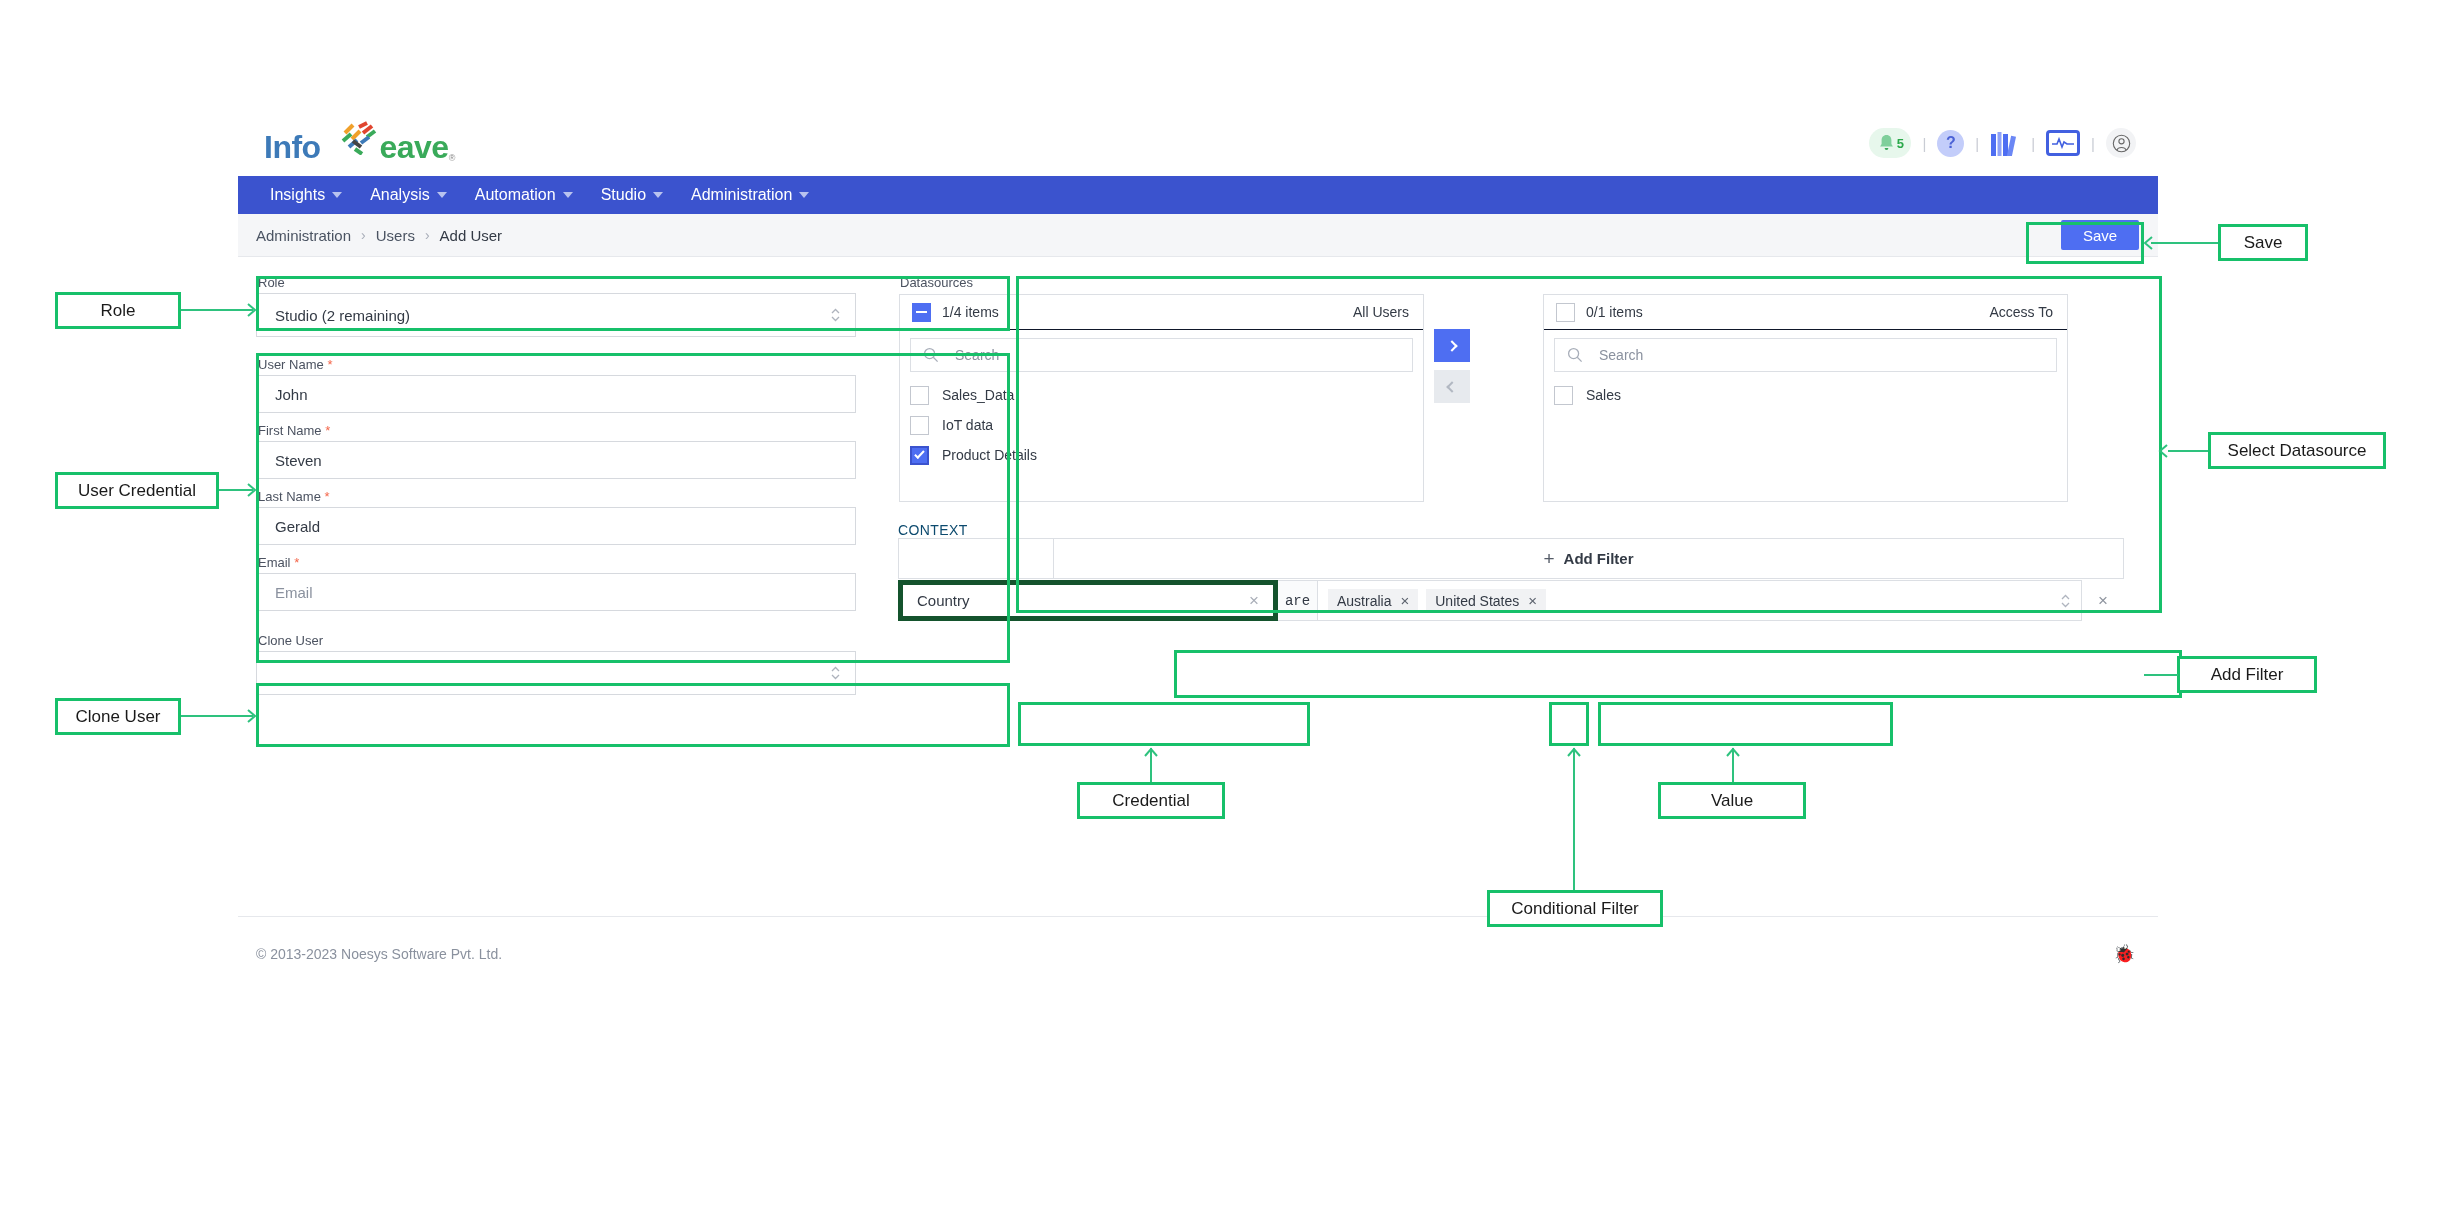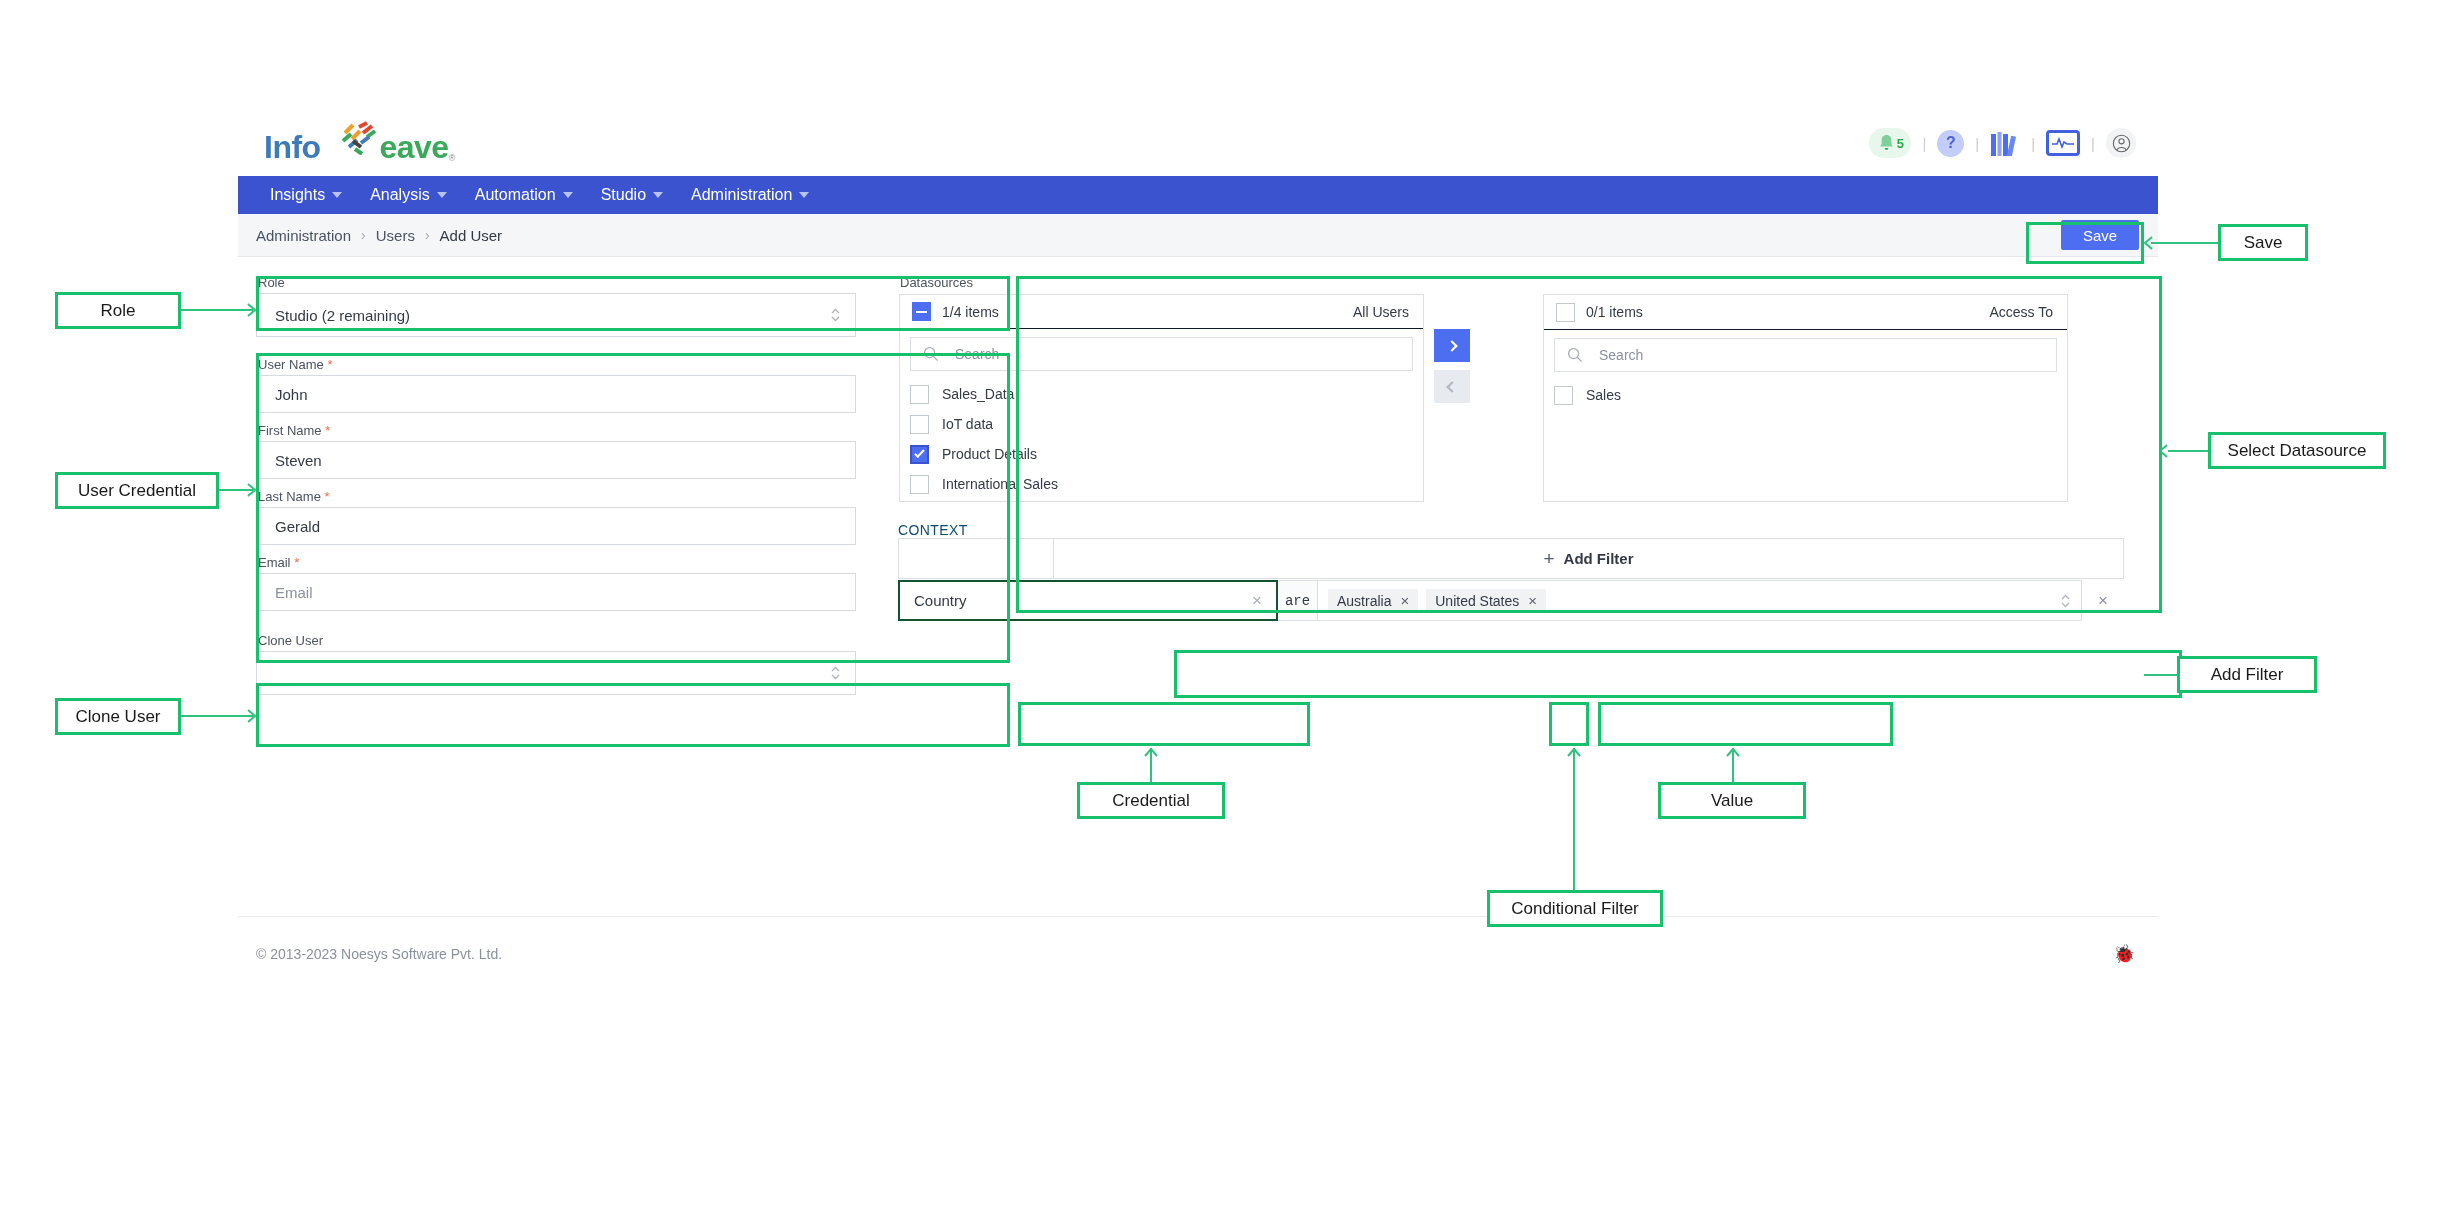--- a/index.html
+++ b/index.html
@@ -199,21 +199,21 @@
   .ctx-top { display: flex; }
   .ctx-top-left { width: 155px; height: 41px; border: 1px solid #dcdfe4; border-right: none; background: #fff; }
   .ctx-addfilter {
     flex: 1; height: 41px; border: 1px solid #dcdfe4; background: #fff;
     display: flex; align-items: center; justify-content: center; gap: 9px;
     font-size: 15px; font-weight: 600; color: #333a45; cursor: pointer;
   }
   .plus { font-size: 19px; font-weight: 400; color: #555c68; }
   .ctx-row { display: flex; align-items: stretch; margin-top: 1px; }
   .ctx-dim {
-    width: 380px; height: 41px; border: 2px solid #14532d; background: #fff;
+    width: 380px; height: 41px; border: 5px solid #14532d; background: #fff;
     display: flex; align-items: center; padding: 0 14px; font-size: 15px; color: #333a45;
   }
   .ctx-x { margin-left: auto; color: #a9aeb8; font-size: 17px; cursor: pointer; }
   .ctx-op {
     width: 40px; height: 41px; border: 1px solid #dcdfe4; border-left: none;
     background: #fafbfc; display: flex; align-items: center; justify-content: center;
     font-size: 14px; color: #333a45; font-family: Liberation Mono, monospace;
   }
   .ctx-val {
     flex: 1; height: 41px; border: 1px solid #dcdfe4; border-left: none; background: #fff;
@@ -433,24 +433,20 @@
               <div class="ds-row">
                 <span class="cbx"></span>
                 <span>IoT data</span>
               </div>
               <div class="ds-row">
                 <span class="cbx checked">
                     <span class="tick"></span>
                   </span>
                 <span>Product Details</span>
               </div>
-              <div class="ds-row">
-                <span class="cbx"></span>
-                <span>International Sales</span>
-              </div>
             </div>
           </div>
 
           <div class="ds-mid">
             <div class="xfer on">
                 <span class="chev right"></span>
               </div>
             <div class="xfer off">
                 <span class="chev left"></span>
               </div>

